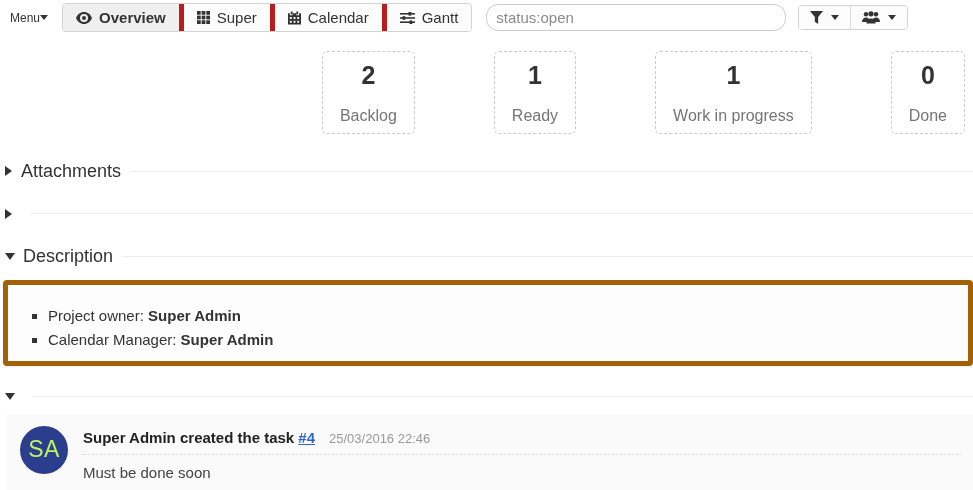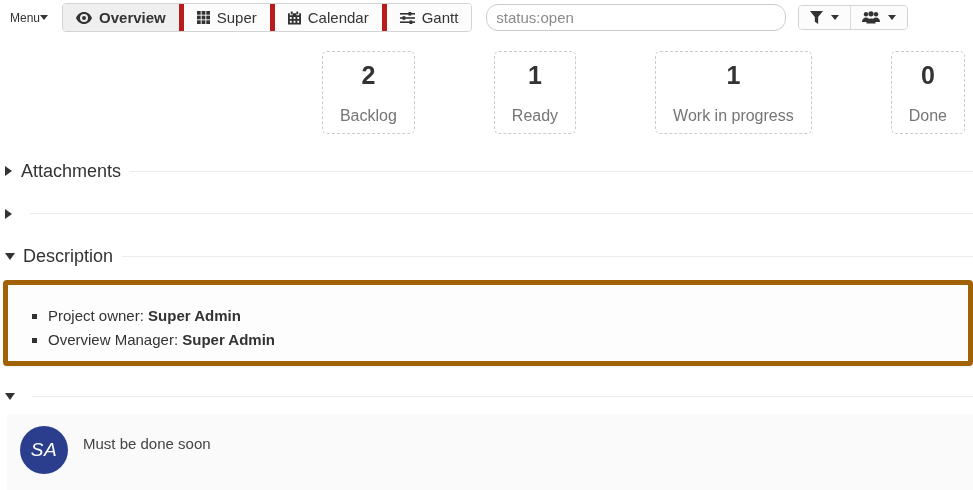--- a/index.html
+++ b/index.html
@@ -58,23 +58,23 @@
   .info-panel li { font-size:15px; color:#333; line-height:1.6; }
   .info-value { font-weight:bold; }
 
   
   .activity-block {
     margin:14px 0 0 7px; background:#fafafa;
     display:flex; gap:15px; padding:12px 12px 20px 13px; min-height:70px;
   }
   .avatar {
     width:48px; height:48px; border-radius:50%;
-    background:#2b3e8e; color:#ffffff;
+    background:#2b3e8e; color:#bef264;
     display:flex; align-items:center; justify-content:center;
-    font-size:19px; letter-spacing:0.5px; flex:0 0 auto;font-style:italic;
+    font-size:23px; letter-spacing:0.5px; flex:0 0 auto;
   }
   .activity-content { flex:1; min-width:0; }
   .activity-title-row { display:flex; align-items:baseline; gap:14px; border-bottom:1px dotted #d8d8d8; padding:3px 0 8px 0; }
   .activity-title { font-weight:bold; font-size:15px; color:#222; }
   .task-link { color:#3366cc; text-decoration:underline; font-weight:bold; font-size:15px; }
   .activity-date { color:#999999; font-size:13px; }
   .activity-body { margin-top:9px; font-size:15px; color:#444; }
 </style>
 </head>
 <body>
@@ -203,27 +203,34 @@
 
 <div class="section-header">
   <span class="tri-down"></span>
   <span class="section-title">Description</span>
   <span class="section-rule"></span>
 </div>
 
 <div class="info-panel">
   <ul>
     <li><span>Project owner: </span><span class="info-value">Super Admin</span></li>
-    <li><span>Overview Manager: </span><span class="info-value">Super Admin</span></li>
+    <li><span>Calendar Manager: </span><span class="info-value">Super Admin</span></li>
   </ul>
 </div>
 
 <div class="section-header">
   <span class="tri-down"></span>
   <span class="section-rule"></span>
 </div>
 
 <div class="activity-block">
   <div class="avatar">SA</div>
   <div class="activity-content">
+    <div class="activity-title-row">
+      <span>
+        <span class="activity-title">Super Admin created the task</span>
+        <a class="task-link" href="#">#4</a>
+      </span>
+      <span class="activity-date">25/03/2016 22:46</span>
+    </div>
     <div class="activity-body">Must be done soon</div>
   </div>
 </div>
 
 </body></html>

